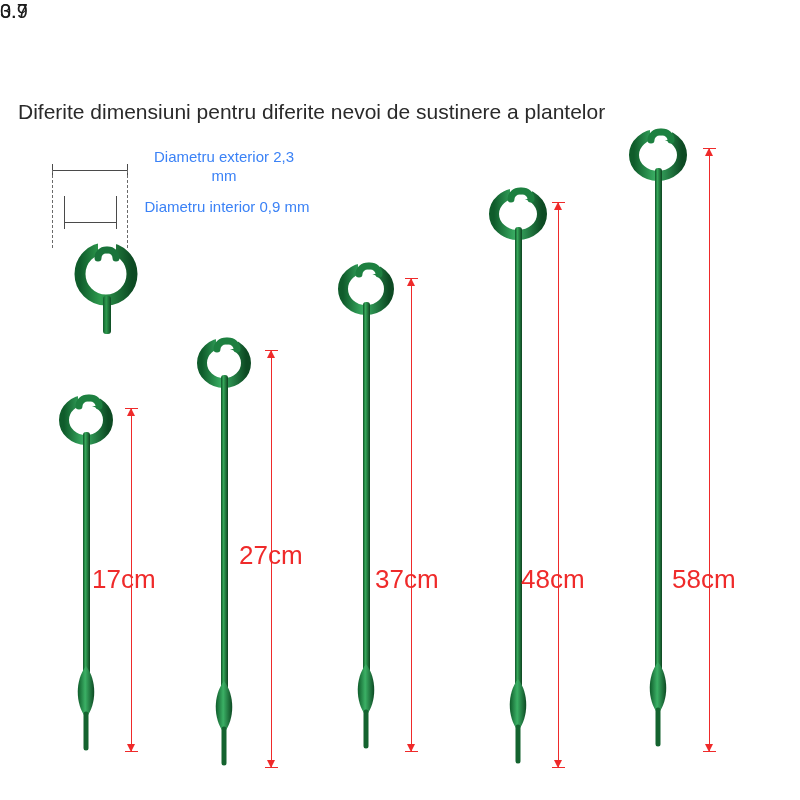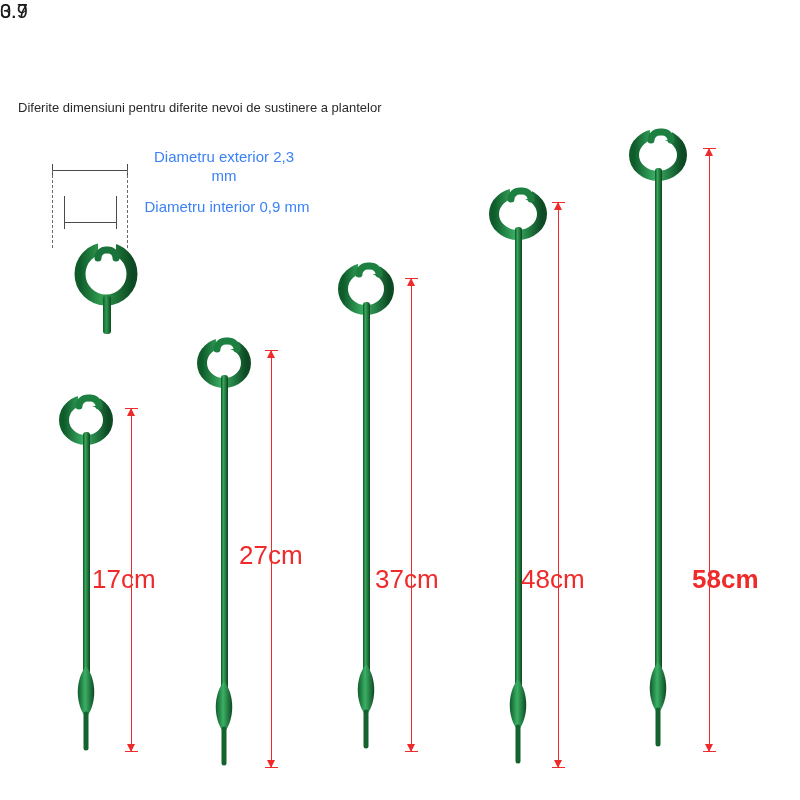--- a/index.html
+++ b/index.html
@@ -25,21 +25,21 @@
     top: 32px;
     font-size: 32px;
     color: #1c1c1c;
     letter-spacing: 0.2px;
     white-space: nowrap;
   }
   .subtitle {
     position: absolute;
     left: 18px;
     top: 100px;
-    font-size: 13px;
+    font-size: 21px;
     color: #2a2a2a;
     white-space: nowrap;
   }
 
   
   .callout-label {
     position: absolute;
     color: #3b82f6;
     font-size: 15px;
     text-align: center;
@@ -311,15 +311,15 @@
       <path d="M48 600 l0 34" stroke="#14632f" stroke-width="5" stroke-linecap="round"></path>
     </svg>
   </div>
   <div class="measure" style="left:709px; bottom:48px; height:604px;">
     <div class="bar" style="height:604px;"></div>
     <div class="cap top"></div>
     <div class="cap bot"></div>
     <div class="arrow up"></div>
     <div class="arrow down"></div>
   </div>
-  <div class="size-text" style="left:692px; top:564px;font-weight:bold;">58cm</div>
+  <div class="size-text" style="left:672px; top:564px;">58cm</div>
 
 </div>
 
 </body></html>

